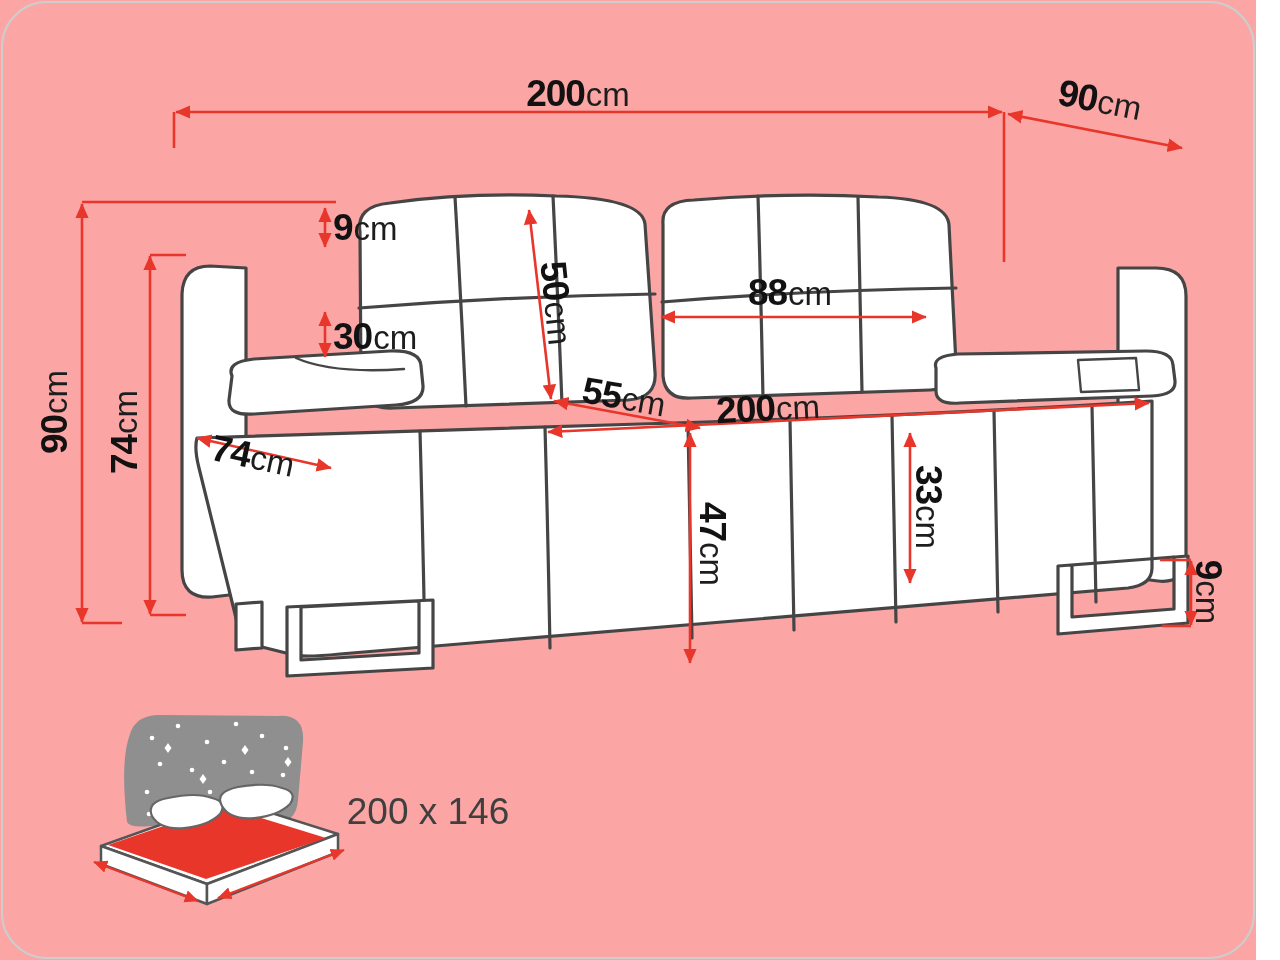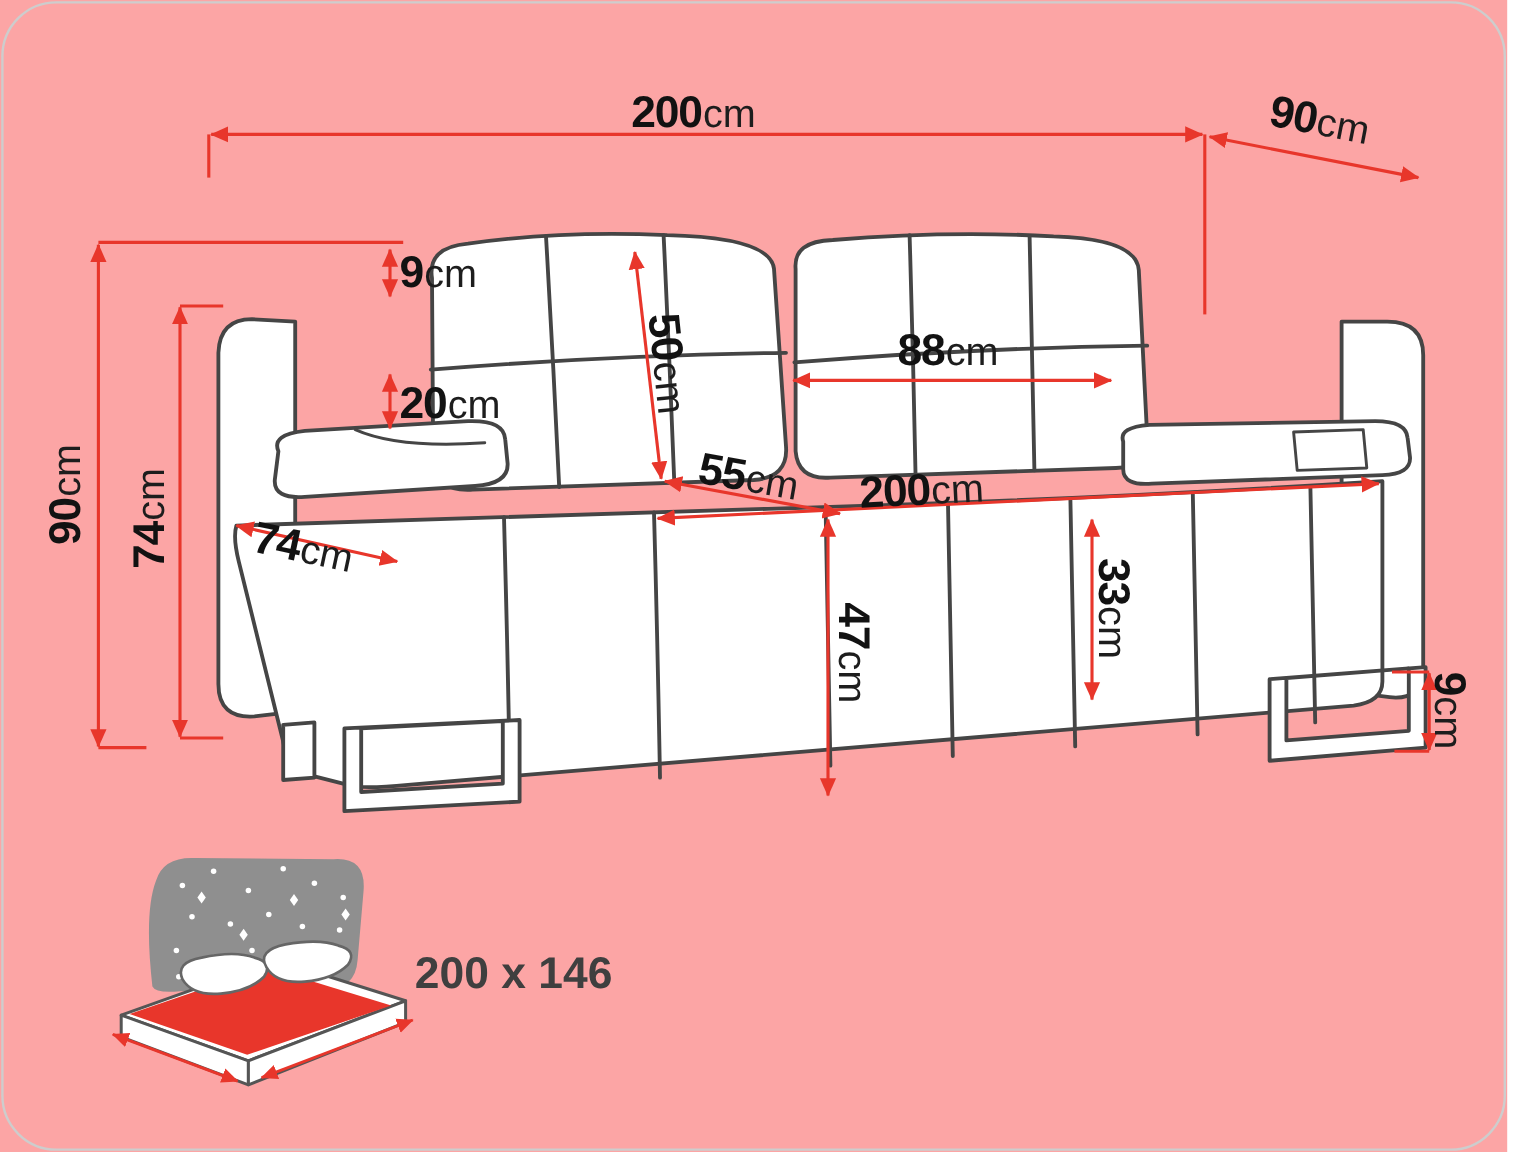--- a/index.html
+++ b/index.html
@@ -7,21 +7,21 @@
   .canvas{position:relative;width:1256px;height:960px;background:#fca5a5;
           font-family:"Liberation Sans",sans-serif}
   .frame{position:absolute;inset:1px;border:2px solid #cdcdcd;border-radius:46px;pointer-events:none}
   svg.art{position:absolute;left:0;top:0;display:block}
   .dim{position:absolute;white-space:nowrap;line-height:1;
        transform:translate(-50%,-50%) rotate(var(--r,0deg))}
   .dim.left-anchor{transform:translate(0,-50%) rotate(var(--r,0deg))}
   .dim .val{font-weight:700;font-size:37px;color:#121212;letter-spacing:-1px}
   .dim .unit{font-weight:400;font-size:33px;color:#1d1d1d;margin-left:1px}
   .area-label{position:absolute;transform:translate(-50%,-50%);white-space:nowrap;
-              font-weight:700;font-size:37px;color:#3f3f3f;line-height:1}
+              font-weight:400;font-size:37px;color:#3f3f3f;line-height:1}
 </style>
 </head>
 <body>
 
 <div class="canvas">
 
   <svg class="art" viewBox="0 0 1280 960" width="1280" height="960">
     <defs>
       <marker id="arrow" viewBox="0 0 10 10" refX="8.5" refY="5" markerWidth="6.5" markerHeight="6.5" orient="auto-start-reverse">
         <path d="M0,1 L9,5 L0,9 Z" fill="#e8362b"></path>
@@ -141,21 +141,21 @@
 
   <div class="dim" style="left:124px;top:432px;--r:-90deg">
     <span class="val">74</span><span class="unit">cm</span>
   </div>
 
   <div class="dim left-anchor" style="left:333px;top:227px">
     <span class="val">9</span><span class="unit">cm</span>
   </div>
 
   <div class="dim left-anchor" style="left:333px;top:336px">
-    <span class="val">20</span><span class="unit">cm</span>
+    <span class="val">30</span><span class="unit">cm</span>
   </div>
 
   <div class="dim" style="left:557px;top:303px;--r:84deg">
     <span class="val">50</span><span class="unit">cm</span>
   </div>
 
   <div class="dim" style="left:790px;top:292px">
     <span class="val">88</span><span class="unit">cm</span>
   </div>
 

